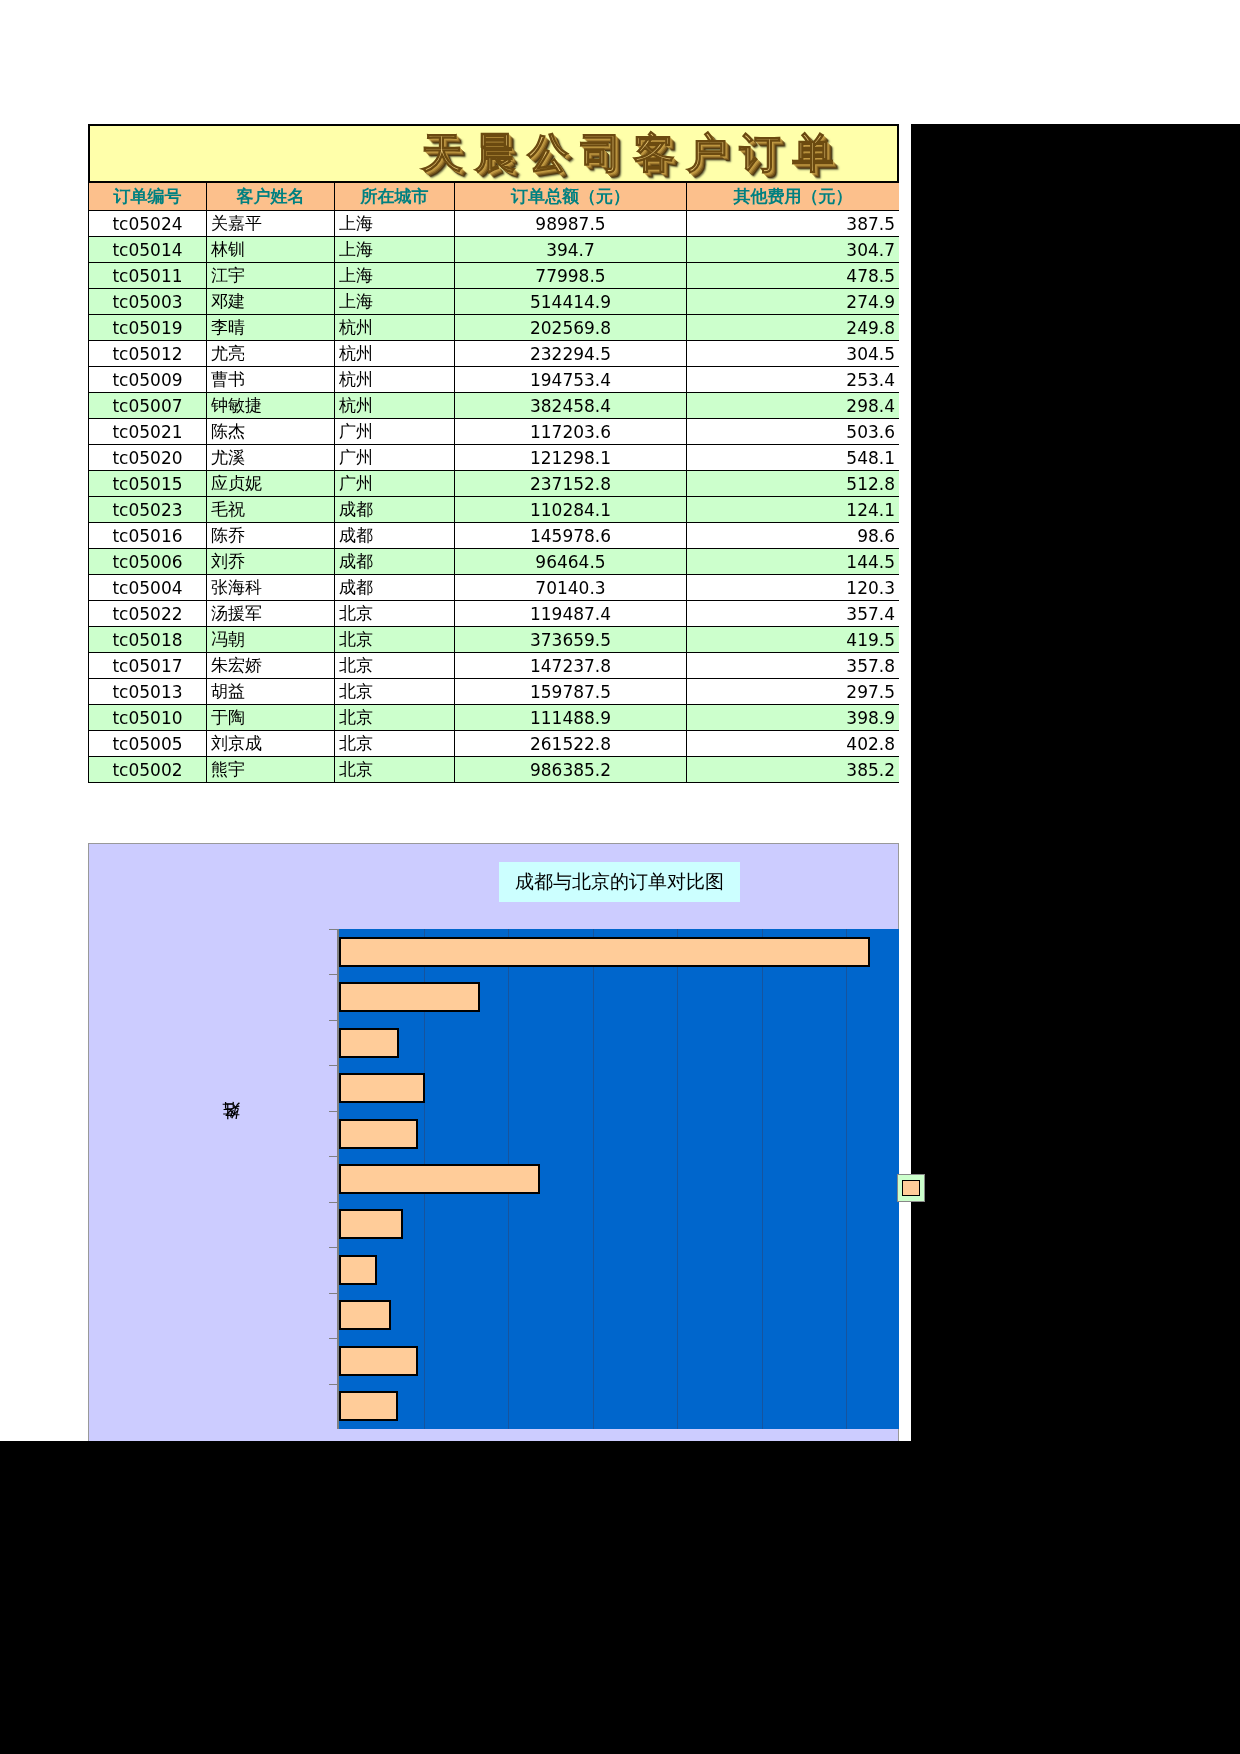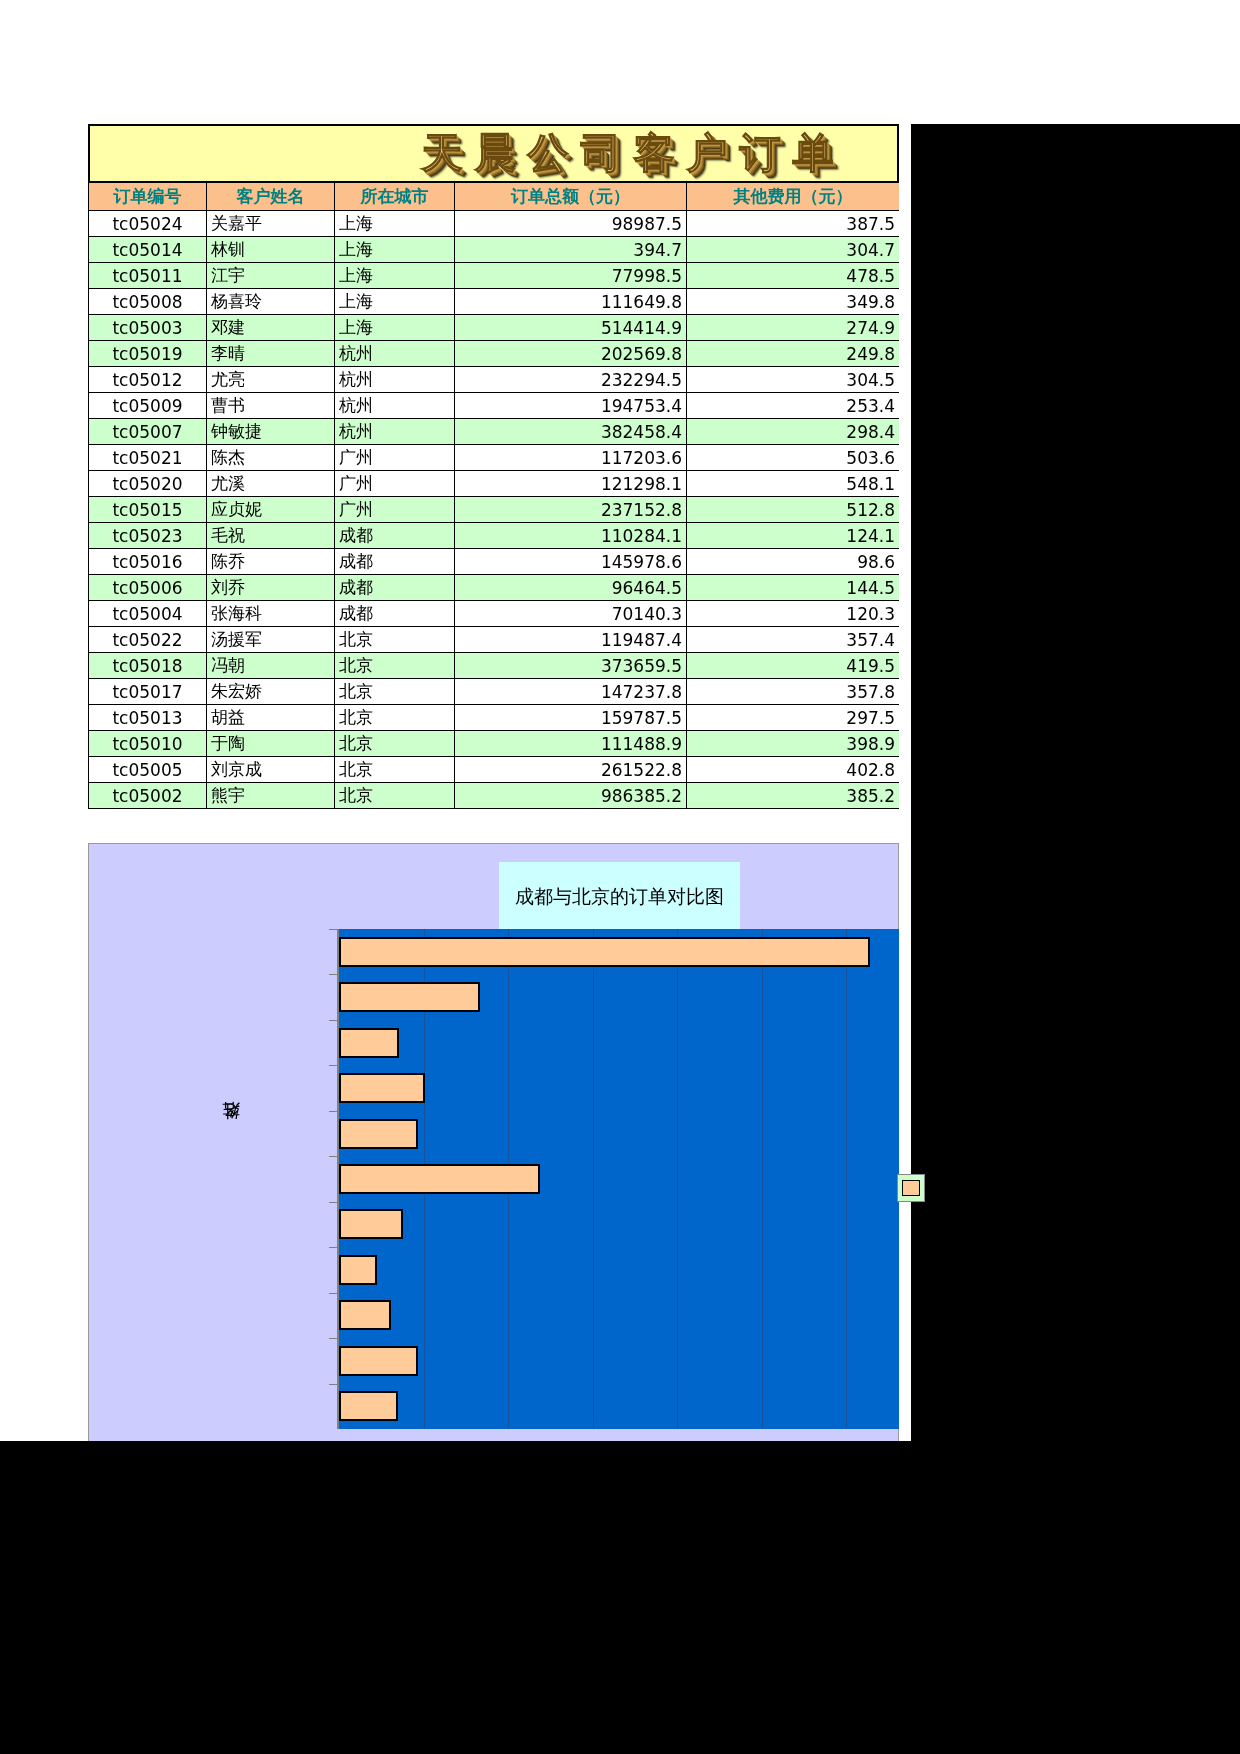--- a/index.html
+++ b/index.html
@@ -61,38 +61,38 @@
     background:#FCC08C;
     color:#008080;
     font-weight:bold;
     text-align:center;
     font-size:17px;
     height:28px;
   }
   td.c-id{width:118px;text-align:center;}
   td.c-name{width:128px;text-align:left;}
   td.c-city{width:120px;text-align:left;}
-  td.c-total{width:232px;text-align:right;padding-right:6px;}
+  td.c-total{width:232px;text-align:center;padding-right:6px;}
   td.c-other{width:213px;text-align:right;padding-right:6px;}
   tr.r-white td{background:#ffffff;}
   tr.r-green td{background:#CCFFCC;}
 
   
   #chart{
     position:absolute;left:0px;top:719px;width:811px;height:600px;
     background:#CCCCFF;
     border:1px solid #999;
     box-sizing:border-box;
   }
   #chart-title{
     position:absolute;left:410px;top:18px;
     background:#CCFFFF;
     color:#000;
     font-size:19px;
-    padding:22px 16px;
+    padding:7px 16px;
     white-space:nowrap;
     font-family:"DejaVu Sans","Liberation Sans",sans-serif;
   }
   #yaxis-title{
     position:absolute;left:130px;top:290px;
     font-size:18px;
     writing-mode:vertical-rl;
     transform:rotate(180deg);
     font-family:"DejaVu Sans","Liberation Sans",sans-serif;
   }
@@ -163,27 +163,20 @@
           <td class="c-city">上海</td>
           <td class="c-total">394.7</td>
           <td class="c-other">304.7</td>
         </tr>
         <tr class="r-green">
           <td class="c-id">tc05011</td>
           <td class="c-name">江宇</td>
           <td class="c-city">上海</td>
           <td class="c-total">77998.5</td>
           <td class="c-other">478.5</td>
-        </tr>
-        <tr class="r-white">
-          <td class="c-id">tc05008</td>
-          <td class="c-name">杨喜玲</td>
-          <td class="c-city">上海</td>
-          <td class="c-total">111649.8</td>
-          <td class="c-other">349.8</td>
         </tr>
         <tr class="r-green">
           <td class="c-id">tc05003</td>
           <td class="c-name">邓建</td>
           <td class="c-city">上海</td>
           <td class="c-total">514414.9</td>
           <td class="c-other">274.9</td>
         </tr>
         <tr class="r-green">
           <td class="c-id">tc05019</td>

